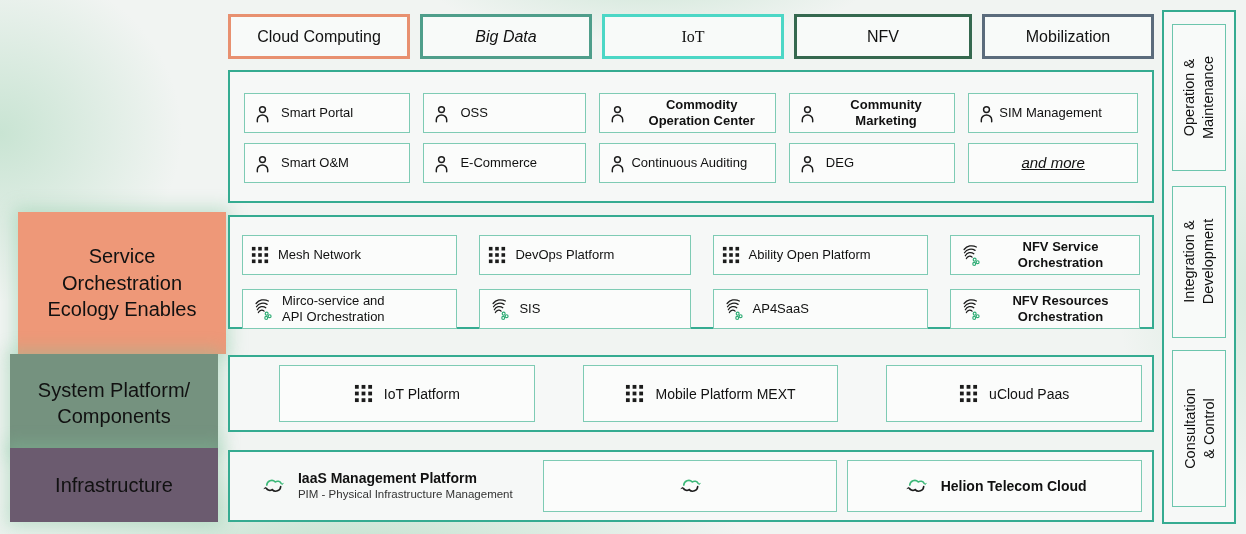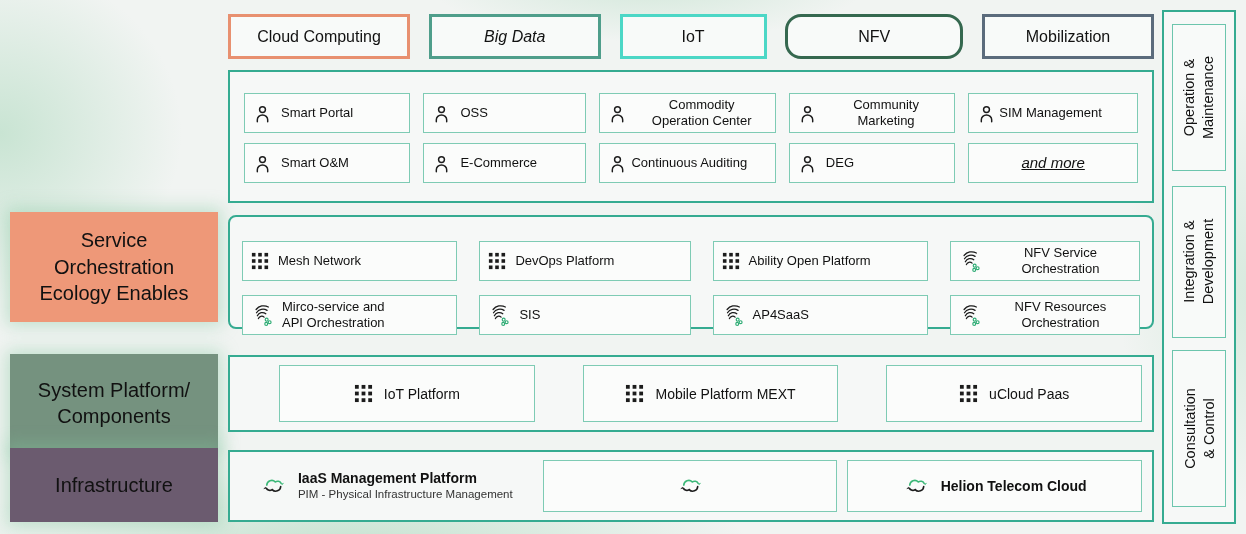--- a/index.html
+++ b/index.html
@@ -10,44 +10,44 @@
     background:
       radial-gradient(ellipse 260px 240px at 0% 25%, rgba(135,202,160,.38), transparent 70%),
       radial-gradient(ellipse 560px 130px at 28% 103%, rgba(135,202,160,.42), transparent 72%),
       radial-gradient(ellipse 320px 90px at 52% -4%, rgba(135,202,160,.30), transparent 70%),
       radial-gradient(ellipse 200px 300px at 101% 55%, rgba(135,202,160,.25), transparent 70%),
       #f1f4f2;
   }
   
   .lbox{position:absolute;left:10px;width:208px;display:flex;align-items:center;justify-content:center;
         box-shadow:0 0 16px 4px rgba(128,198,158,.42);}
-  #lb1{top:14px;height:187px;} #lb2{top:212px;height:110px;}
+  #lb1{top:14px;height:187px;} #lb2{top:212px;height:142px;margin-left:8px;}
   #lb3{top:354px;height:98px;}  #lb4{top:448px;height:74px;}
   .ltext{font-size:20px;line-height:1.32;text-align:center;white-space:pre-line;}
   
   .tabs{position:absolute;left:228px;top:14px;width:926px;height:45px;display:flex;justify-content:space-between;}
   .tab{height:45px;box-sizing:border-box;border:3px solid #888;background:#f8faf9;
        display:flex;align-items:center;justify-content:center;font-size:16px;}
-  .tab:nth-child(1){width:182px;} .tab:nth-child(2){width:172px;font-style:italic;} .tab:nth-child(3){width:147px;}
+  .tab:nth-child(1){width:182px;} .tab:nth-child(2){width:172px;font-style:italic;} .tab:nth-child(3){width:182px;font-family:Liberation Serif, serif;}
   .tab:nth-child(4){width:178px;} .tab:nth-child(5){width:172px;}
   
   .box{position:absolute;left:228px;width:926px;box-sizing:border-box;border:2px solid #35ab91;background:#f6f8f7;}
   .appbox{top:70px;height:133px;padding:21px 14px 20px;}
   .appgrid{display:grid;grid-template-columns:1fr .98fr 1.06fr 1fr 1.02fr;grid-template-rows:40px 40px;
            column-gap:13px;row-gap:10px;}
-  .orchbox{top:215px;height:114px;padding:24px 12px;border-radius:8px;}
+  .orchbox{top:215px;height:114px;padding:18px 12px;}
   .orchgrid{display:grid;grid-template-columns:1.02fr 1fr 1.02fr .9fr;grid-template-rows:40px 40px;
             column-gap:22px;row-gap:14px;}
   .sysbox{top:355px;height:77px;padding:8px 10px;display:flex;gap:9px;}
   .infrabox{top:450px;height:72px;padding:8px 10px;display:flex;gap:10px;align-items:stretch;}
   
   .item{box-sizing:border-box;border:1.5px solid #7ecbb4;background:#fbfcfb;display:flex;align-items:center;
         padding:0 8px;gap:9px;font-size:13px;}
   .lbl{white-space:pre-line;line-height:1.25;}
-  .item.c .lbl{flex:1;text-align:center;}
+  .item.c .lbl{flex:1;text-align:center;font-weight:bold;}
   .more-lbl{flex:1;text-align:center;font-style:italic;text-decoration:underline;font-size:15px;font-weight:500;}
   .sys-item{flex:1;box-sizing:border-box;border:1.5px solid #7ecbb4;background:#fbfcfb;
             display:flex;align-items:center;justify-content:center;gap:11px;font-size:14px;margin-left:39px;}
   .infra-cell{flex:1;box-sizing:border-box;display:flex;align-items:center;justify-content:center;gap:11px;}
   .infra-cell.boxed{border:1.5px solid #7ecbb4;background:#fbfcfb;}
   .tcol{display:flex;flex-direction:column;align-items:flex-start;}
   .tcol.mid{align-items:center;}
   .ititle{font-size:14px;font-weight:700;line-height:1.2;}
   .isub{font-size:11.5px;color:#333;margin-top:1px;line-height:1.2;}
   
@@ -80,21 +80,21 @@
   <div class="tabs">
     <div class="tab" style="border-color: rgb(232, 144, 112);">
       <span>Cloud Computing</span>
     </div>
     <div class="tab" style="border-color: rgb(79, 158, 139);">
       <span>Big Data</span>
     </div>
     <div class="tab" style="border-color: rgb(76, 215, 198);">
       <span>IoT</span>
     </div>
-    <div class="tab" style="border-color: rgb(53, 104, 79); border-radius: 16px;">
+    <div class="tab" style="border-color: rgb(53, 104, 79);">
       <span>NFV</span>
     </div>
     <div class="tab" style="border-color: rgb(91, 107, 124);">
       <span>Mobilization</span>
     </div>
   </div>
 
   <div class="box appbox">
     <div class="appgrid">
       <div class="item">

